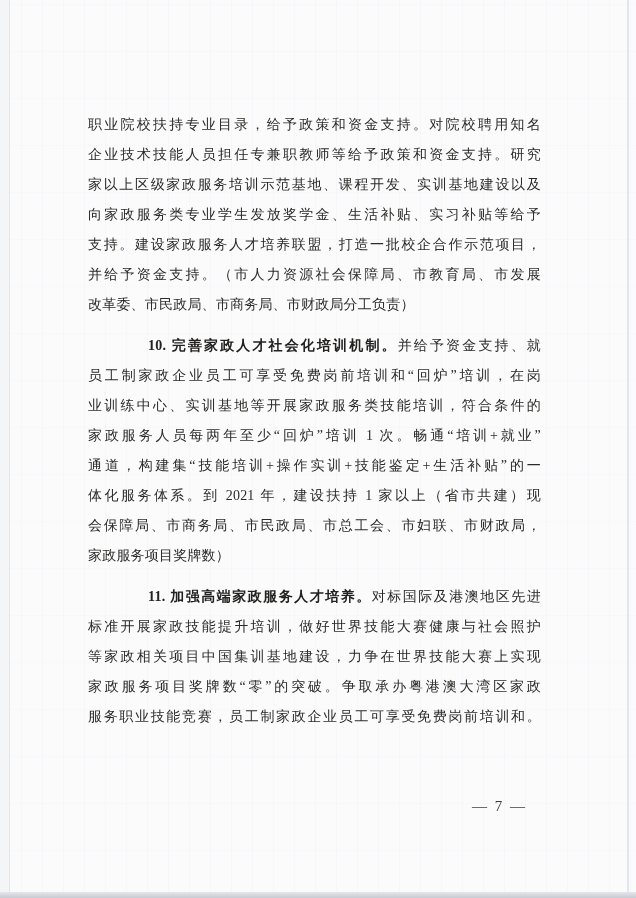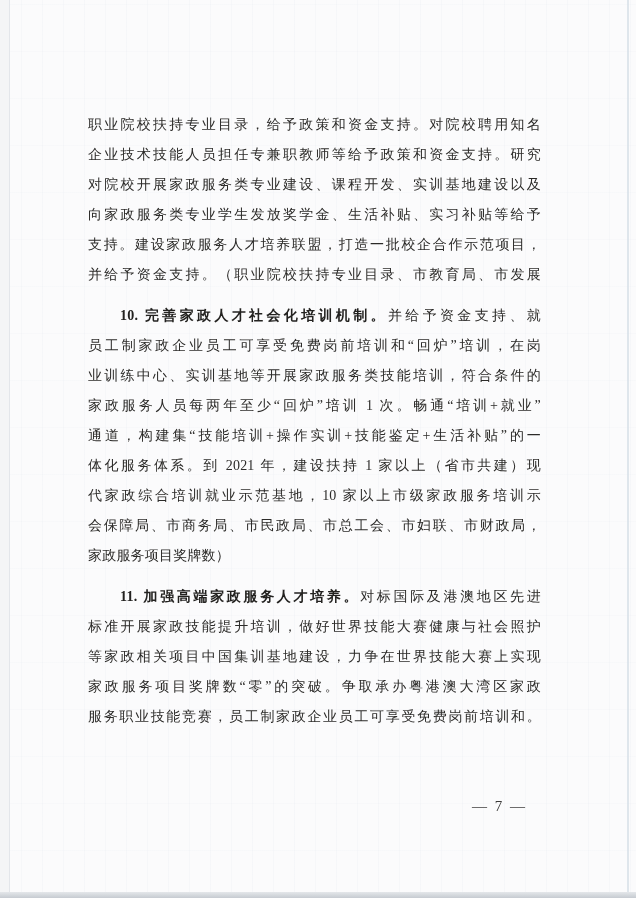--- a/index.html
+++ b/index.html
@@ -64,20 +64,21 @@
   }
   .ln.j {
     text-align: justify;
     text-align-last: justify;
     text-justify: inter-character;
   }
   .ln.ind { padding-left: 32px; }
   .b {
     font-weight: 700;
     color: #232220;
+    margin-left: 28px;
   }
   .page-number {
     position: absolute;
     left: 472px;
     top: 798px;
     font-size: 15px;
     letter-spacing: 2px;
     color: #3a3938;
     white-space: nowrap;
   }
@@ -89,36 +90,36 @@
   <div class="scan-texture"></div>
   <div class="edge-left"></div>
   <div class="edge-right"></div>
   <div class="edge-bottom"></div>
 
   <div class="text-col">
 
     <div class="para">
       <div class="ln j">职业院校扶持专业目录，给予政策和资金支持。对院校聘用知名</div>
       <div class="ln j">企业技术技能人员担任专兼职教师等给予政策和资金支持。研究</div>
-      <div class="ln j">对院校开展家政服务类专业建设、课程开发、实训基地建设以及</div>
+      <div class="ln j">家以上区级家政服务培训示范基地、课程开发、实训基地建设以及</div>
       <div class="ln j">向家政服务类专业学生发放奖学金、生活补贴、实习补贴等给予</div>
       <div class="ln j">支持。建设家政服务人才培养联盟，打造一批校企合作示范项目，</div>
-      <div class="ln j">并给予资金支持。（职业院校扶持专业目录、市教育局、市发展</div>
+      <div class="ln j">并给予资金支持。（市人力资源社会保障局、市教育局、市发展</div>
+      <div class="ln">改革委、市民政局、市商务局、市财政局分工负责）</div>
     </div>
 
     <div class="para">
       <div class="ln j ind">
         <span class="b">10. 完善家政人才社会化培训机制。</span><span>并给予资金支持、就</span>
       </div>
       <div class="ln j">员工制家政企业员工可享受免费岗前培训和“回炉”培训，在岗</div>
       <div class="ln j">业训练中心、实训基地等开展家政服务类技能培训，符合条件的</div>
       <div class="ln j">家政服务人员每两年至少“回炉”培训 1 次。畅通“培训+就业”</div>
       <div class="ln j">通道，构建集“技能培训+操作实训+技能鉴定+生活补贴”的一</div>
       <div class="ln j">体化服务体系。到 2021 年，建设扶持 1 家以上（省市共建）现</div>
-      <div class="ln j">代家政综合培训就业示范基地，10 家以上市级家政服务培训示</div>
       <div class="ln j">会保障局、市商务局、市民政局、市总工会、市妇联、市财政局，</div>
       <div class="ln">家政服务项目奖牌数）</div>
     </div>
 
     <div class="para">
       <div class="ln j ind">
         <span class="b">11. 加强高端家政服务人才培养。</span><span>对标国际及港澳地区先进</span>
       </div>
       <div class="ln j">标准开展家政技能提升培训，做好世界技能大赛健康与社会照护</div>
       <div class="ln j">等家政相关项目中国集训基地建设，力争在世界技能大赛上实现</div>

